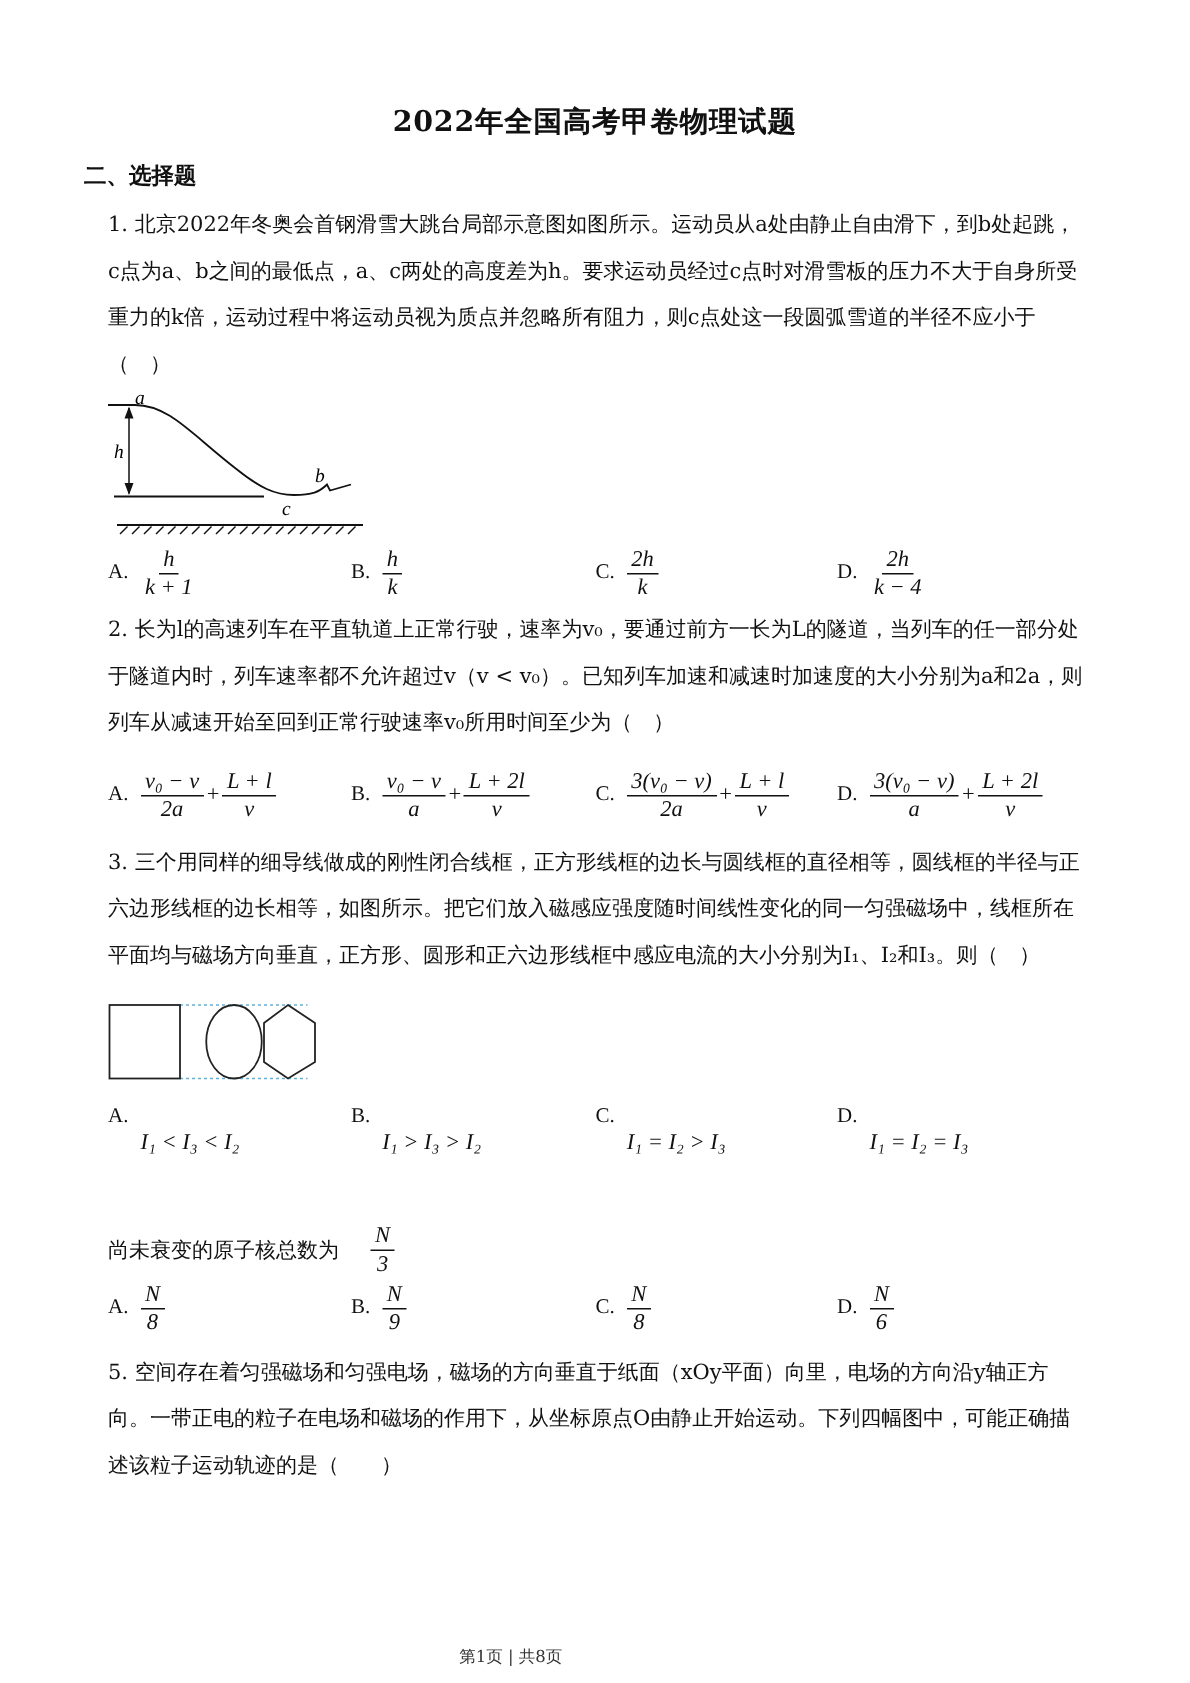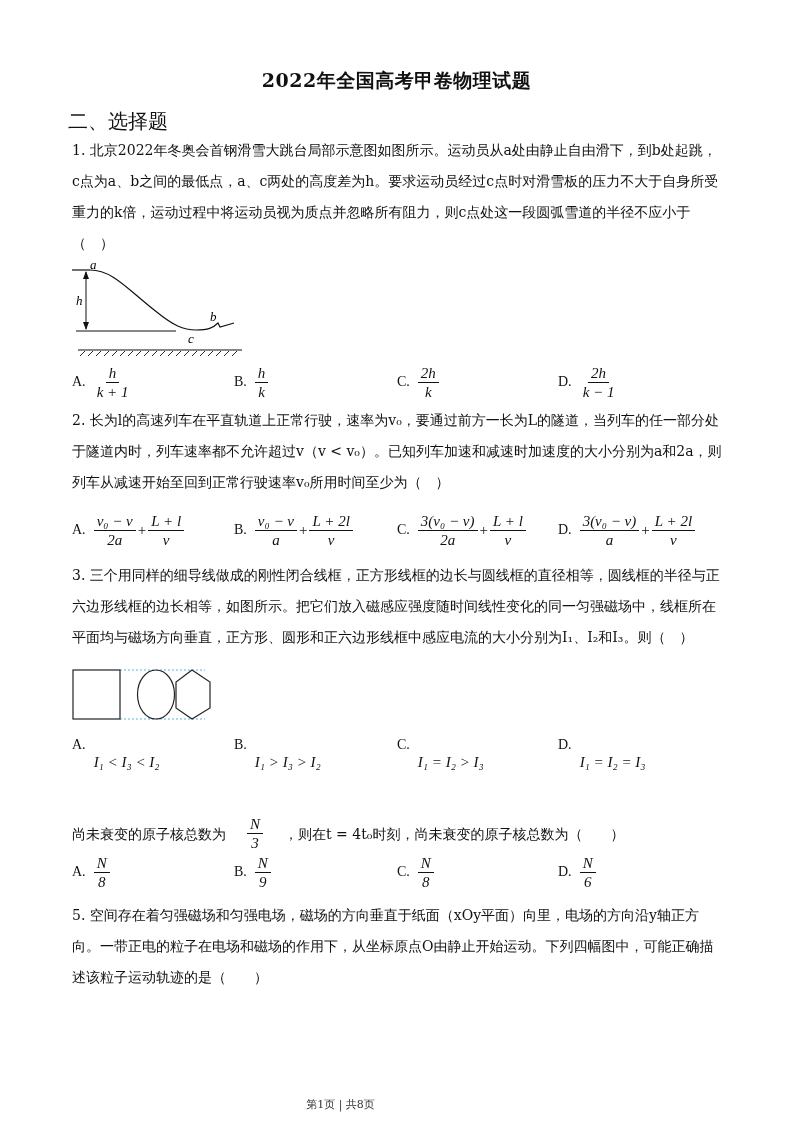--- a/index.html
+++ b/index.html
@@ -1,21 +1,21 @@
 <!DOCTYPE html>
 <html><head>
 <meta charset="utf-8">
 <style>
   html, body { margin: 0; padding: 0; background: #ffffff; }
   body { width: 793px; height: 1122px; position: relative; overflow: hidden;
          font-family: "DejaVu Serif", "Liberation Serif", serif; color: #111; }
   .page { position: absolute; left: 0; top: 0; width: 793px; height: 1122px; }
   .title { position: absolute; top: 68px; left: 0; width: 793px; text-align: center;
            font-size: 19px; font-weight: bold; letter-spacing: 0.5px; }
-  .section { position: absolute; top: 108px; left: 68px; font-size: 20px; font-weight: normal; }
+  .section { position: absolute; top: 108px; left: 56px; font-size: 15px; font-weight: bold; }
   .q { position: absolute; left: 72px; width: 650px; font-size: 14px; line-height: 31px; }
   .opts { position: absolute; left: 72px; width: 660px; height: 40px; font-size: 14px; }
   .opt { position: absolute; top: 0; display: flex; align-items: center; height: 40px; }
   .opt .lbl { margin-right: 8px; font-family: "Liberation Serif", serif; }
   .frac { display: inline-flex; flex-direction: column; align-items: center; vertical-align: middle;
           font-family: "Liberation Serif", serif; font-style: italic; font-size: 15px; line-height: 18px; }
   .frac .num { padding: 0 3px; border-bottom: 1px solid #111; }
   .frac .den { padding: 0 3px; }
   .plus { font-family: "Liberation Serif", serif; margin: 0 2px; font-size: 15px; }
   .expr { font-family: "Liberation Serif", serif; font-style: italic; font-size: 15px; margin-top: 34px; }
@@ -90,21 +90,21 @@
       <span class="lbl">C.</span>
       <span class="frac">
           <span class="num">2h</span>
           <span class="den">k</span>
         </span>
     </div>
     <div class="opt" style="left:486px;">
       <span class="lbl">D.</span>
       <span class="frac">
           <span class="num">2h</span>
-          <span class="den">k − 1</span>
+          <span class="den">k − 4</span>
         </span>
     </div>
   </div>
 
   <div class="q" style="top:405px;">
     <span>2.</span>
     <span>长为l的高速列车在平直轨道上正常行驶，速率为v₀，要通过前方一长为L的隧道，当列车的任一部分处于隧道内时，列车速率都不允许超过v（v &lt; v₀）。已知列车加速和减速时加速度的大小分别为a和2a，则列车从减速开始至回到正常行驶速率v₀所用时间至少为（　）</span>
   </div>
 
   <div class="opts" style="top:510px;">
@@ -189,21 +189,20 @@
       <span class="expr">I₁ = I₂ = I₃</span>
     </div>
   </div>
 
   <div class="q" style="top:815px; display:flex; align-items:center; line-height:20px;gap:21px;">
     <span>尚未衰变的原子核总数为</span>
     <span class="frac">
         <span class="num">N</span>
         <span class="den">3</span>
       </span>
-    <span>，则在t = 4t₀时刻，尚未衰变的原子核总数为（　　）</span>
   </div>
 
   <div class="opts" style="top:852px;">
     <div class="opt" style="left:0;">
       <span class="lbl">A.</span>
       <span class="frac">
           <span class="num">N</span>
           <span class="den">8</span>
         </span>
     </div>

